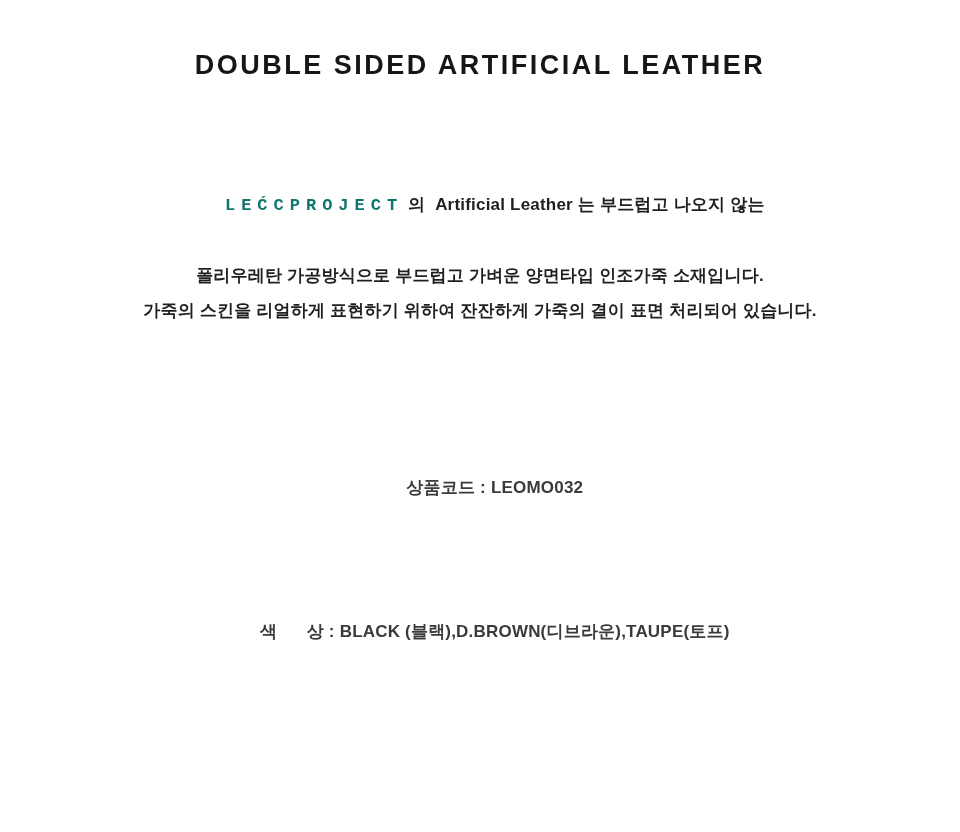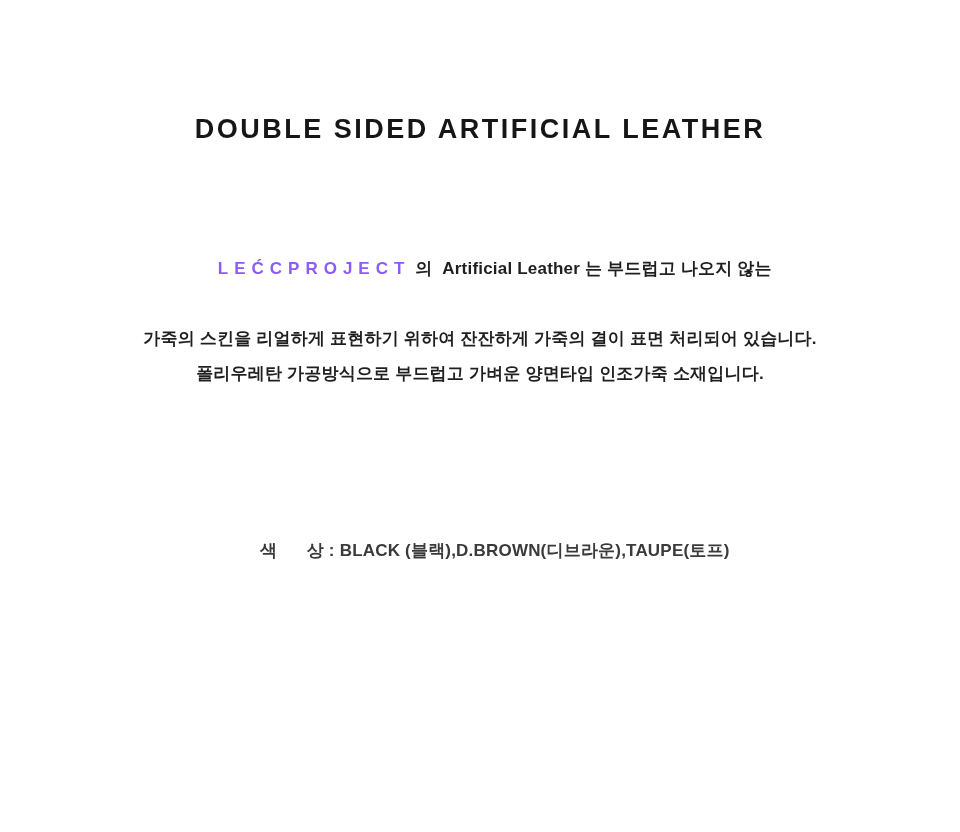--- a/index.html
+++ b/index.html
@@ -15,21 +15,21 @@
     -webkit-font-smoothing: antialiased;
   }
   .page {
     width: 960px;
     height: 832px;
     background: #ffffff;
     text-align: center;
   }
   .page-title {
     margin: 0;
-    padding-top: 112px;
+    padding-top: 48px;
     line-height: 34px;
     font-size: 27px;
     font-weight: bold;
     letter-spacing: 2.5px;
     color: #161616;
     white-space: pre-wrap;
   }
   .intro {
     margin-top: 70px;
     font-size: 17px;
@@ -37,21 +37,22 @@
     color: #1f1f1f;
   }
   .intro-line {
     line-height: 35px;
     white-space: pre-wrap;
     letter-spacing: 0.2px;
   }
   .brand-logo-text {
     font-weight: 600;
     letter-spacing: 6px;
-    color: #8b5cf6;
+    color: #0f766e;
+    font-family: Liberation Mono, monospace;
   }
   .product-specs {
     margin-top: 88px;
     font-size: 17px;
     font-weight: bold;
     color: #3a3a3a;
   }
   .spec-row {
     line-height: 48px;
     white-space: pre-wrap;
@@ -62,26 +63,29 @@
 <body>
 
 <div class="page">
 
   <h1 class="page-title">DOUBLE SIDED ARTIFICIAL LEATHER</h1>
 
   <div class="intro">
     <div class="intro-line">
       <span class="brand-logo-text">LEĆCPROJECT</span><span> 의  Artificial Leather 는 부드럽고 나오지 않는</span>
     </div>
+    <div class="intro-line">폴리우레탄 가공방식으로 부드럽고 가벼운 양면타입 인조가죽 소재입니다.</div>
     <div class="intro-line">가죽의 스킨을 리얼하게 표현하기 위하여 잔잔하게 가죽의 결이 표면 처리되어 있습니다.</div>
-    <div class="intro-line">폴리우레탄 가공방식으로 부드럽고 가벼운 양면타입 인조가죽 소재입니다.</div>
   </div>
 
   <div class="product-specs">
 
+    <div class="spec-row">
+      <span>상품코드</span><span> : </span><span>LEOMO032</span>
+    </div>
 
 
     <div class="spec-row">
       <span>색      상</span><span> : </span><span>BLACK (블랙),D.BROWN(디브라운),TAUPE(토프)</span>
     </div>
 
   </div>
 
 </div>
 

